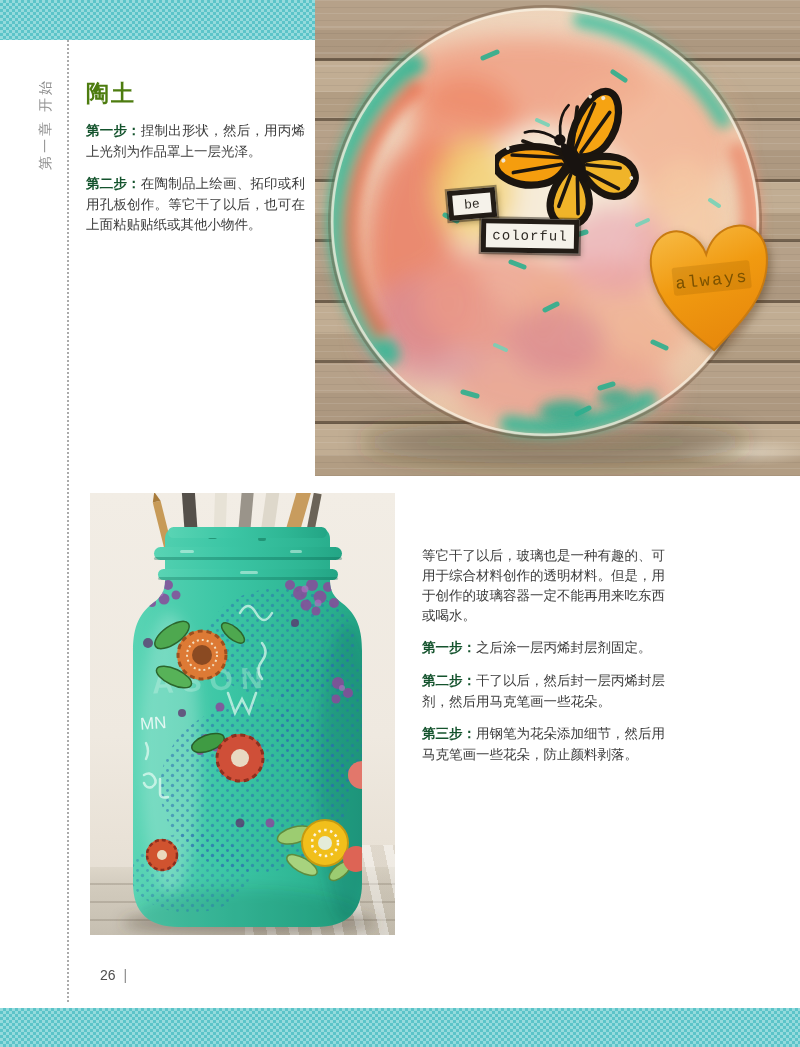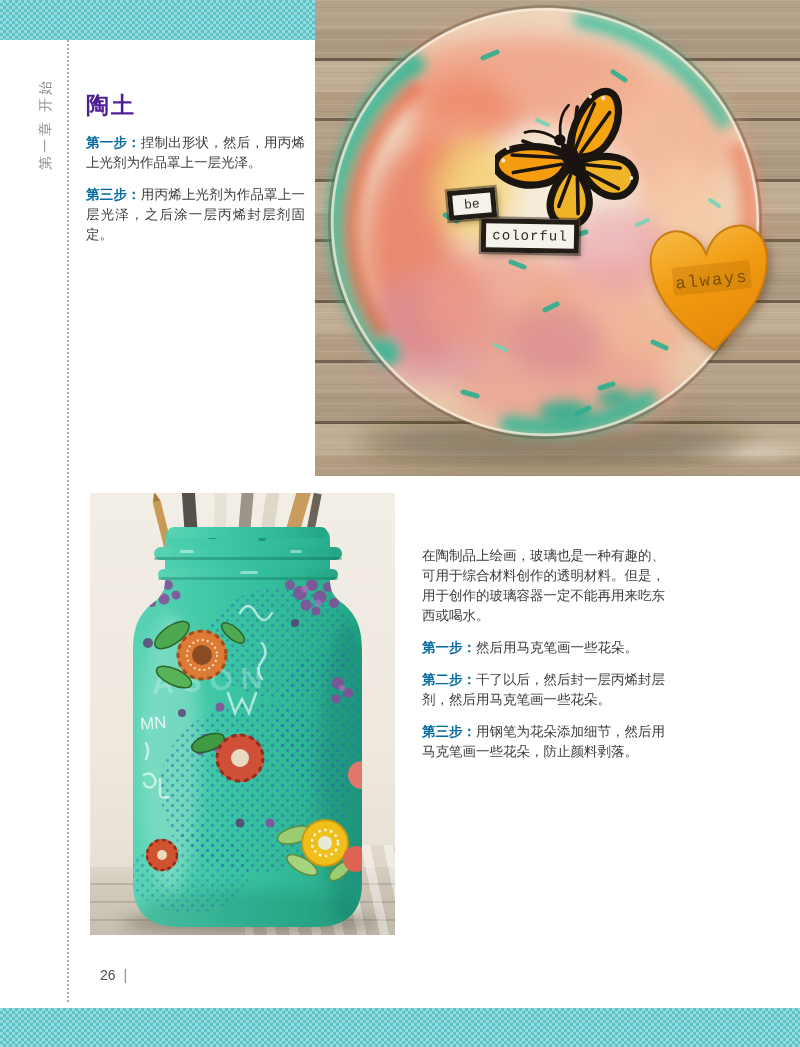--- a/index.html
+++ b/index.html
@@ -20,23 +20,23 @@
   
   .chapter-label{
     position:absolute;left:0px;top:115px;width:92px;height:18px;
     transform:rotate(-90deg);transform-origin:center;
     font-size:14px;letter-spacing:3px;color:#8f8f8f;text-align:center;white-space:nowrap;
   }
   
   .text-col{position:absolute;color:#3c3c3c;}
   .sec-ceramics{left:86px;top:80px;width:219px;}
   .sec-glass{left:422px;top:546px;width:243px;}
-  .text-col h2{margin:12px 0 15px 0;font-size:23px;line-height:26px;letter-spacing:2px;color:#4c1d95;font-weight:bold;}
+  .text-col h2{margin:0 0 15px 0;font-size:23px;line-height:26px;letter-spacing:2px;color:#4d7c0f;font-weight:bold;}
   .text-col p{margin:0 0 12px 0;font-size:13.5px;line-height:20px;text-align:justify;}
-  .text-col p strong{color:#0369a1;}
+  .text-col p strong{color:#14532d;font-family:Liberation Mono, monospace;}
   
   .footer{position:absolute;left:100px;top:967px;font-size:14px;color:#4f4f4f;display:flex;align-items:center;gap:8px;}
   .footer .divider{color:#8a8a8a;}
   
   .photo-bowl{
     position:absolute;left:315px;top:0;width:485px;height:476px;overflow:hidden;
     background-color:#b29d83;
     background-image:
       radial-gradient(ellipse 110px 20px at 430px 452px, rgba(245,238,222,.5), rgba(245,238,222,0) 70%),
       radial-gradient(ellipse 130px 26px at 620px 150px, rgba(90,70,50,.16), rgba(90,70,50,0) 70%),
@@ -79,26 +79,26 @@
 
   <div class="top-strip checker"></div>
   <div class="bottom-strip checker"></div>
   <div class="dotted-rule"></div>
 
   <div class="chapter-label">第一章 开始</div>
 
   <div class="text-col sec-ceramics">
     <h2>陶土</h2>
     <p class="step"><strong>第一步：</strong><span>捏制出形状，然后，用丙烯上光剂为作品罩上一层光泽。</span></p>
-    <p class="step"><strong>第三步：</strong><span>用丙烯上光剂为作品罩上一层光泽，之后涂一层丙烯封层剂固定。</span></p>
+    <p class="step"><strong>第二步：</strong><span>在陶制品上绘画、拓印或利用孔板创作。等它干了以后，也可在上面粘贴贴纸或其他小物件。</span></p>
   </div>
 
   <div class="text-col sec-glass">
-    <p>在陶制品上绘画，玻璃也是一种有趣的、可用于综合材料创作的透明材料。但是，用于创作的玻璃容器一定不能再用来吃东西或喝水。</p>
-    <p class="step"><strong>第一步：</strong><span>然后用马克笔画一些花朵。</span></p>
+    <p>等它干了以后，玻璃也是一种有趣的、可用于综合材料创作的透明材料。但是，用于创作的玻璃容器一定不能再用来吃东西或喝水。</p>
+    <p class="step"><strong>第一步：</strong><span>之后涂一层丙烯封层剂固定。</span></p>
     <p class="step"><strong>第二步：</strong><span>干了以后，然后封一层丙烯封层剂，然后用马克笔画一些花朵。</span></p>
     <p class="step"><strong>第三步：</strong><span>用钢笔为花朵添加细节，然后用马克笔画一些花朵，防止颜料剥落。</span></p>
   </div>
 
   <div class="photo-bowl">
     <svg class="bowl-art" width="485" height="476" viewBox="0 0 485 476" xmlns="http://www.w3.org/2000/svg">
       <defs>
         <filter id="pblur" x="-40%" y="-40%" width="180%" height="180%">
             <feGaussianBlur stdDeviation="6"></feGaussianBlur>
           </filter>

